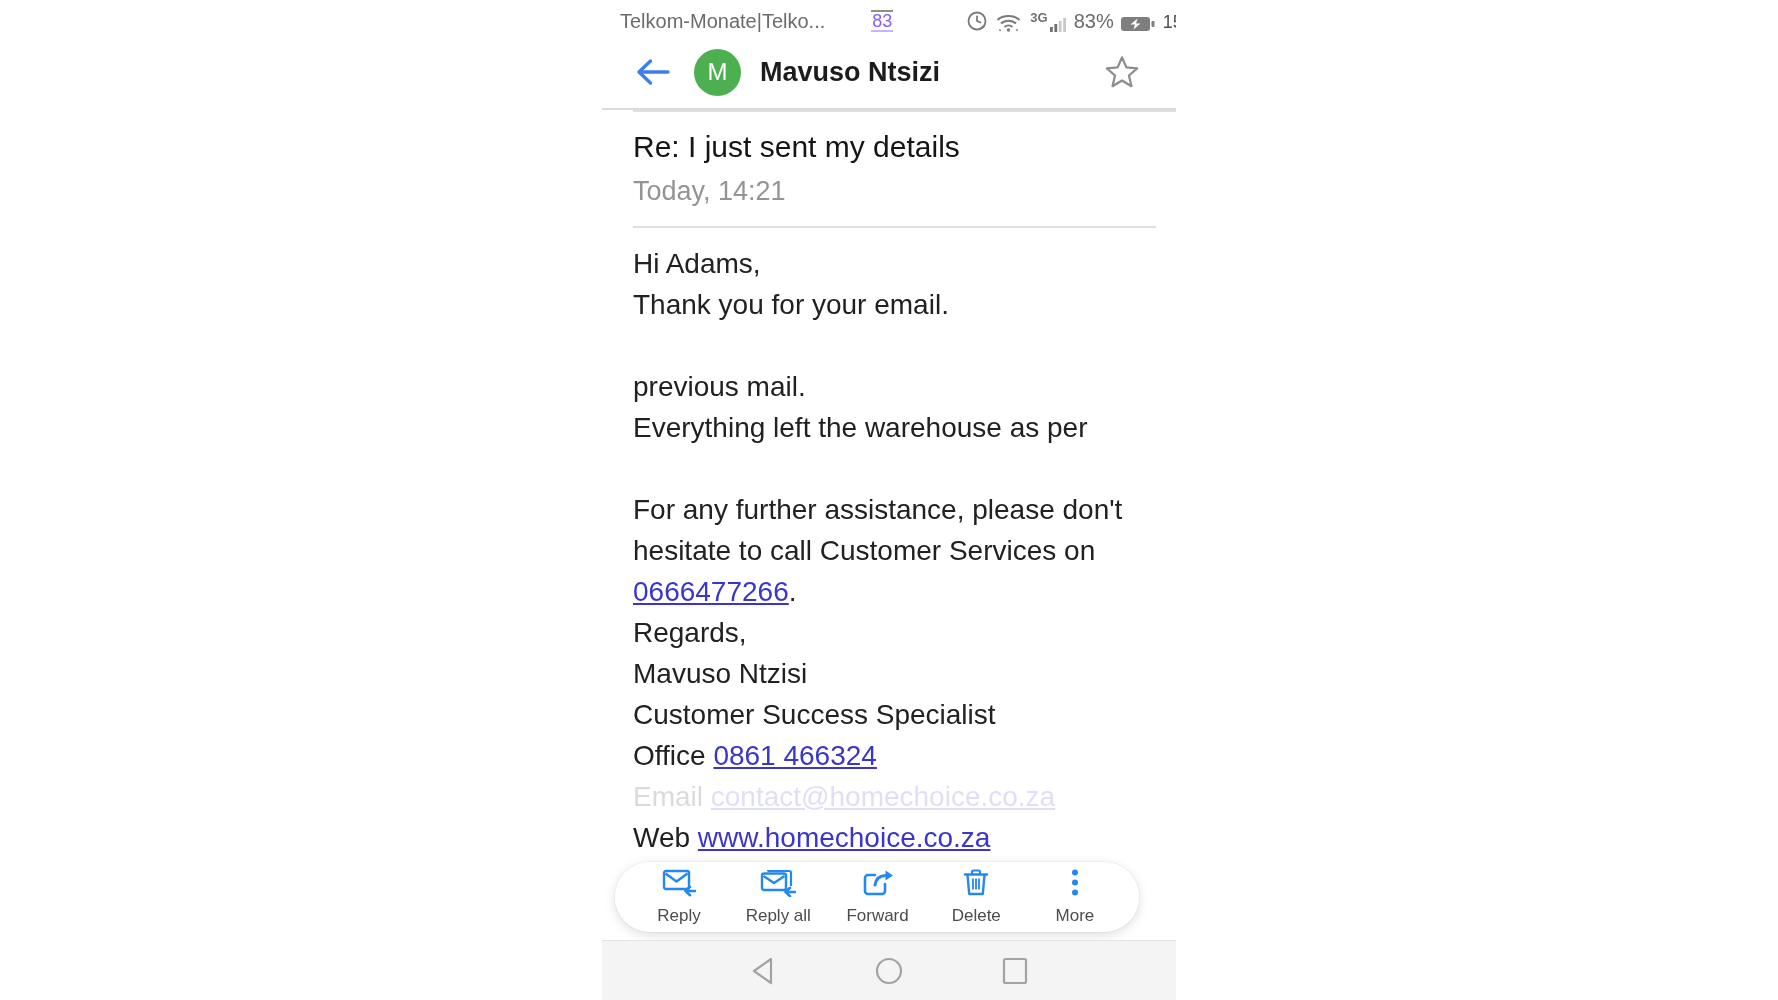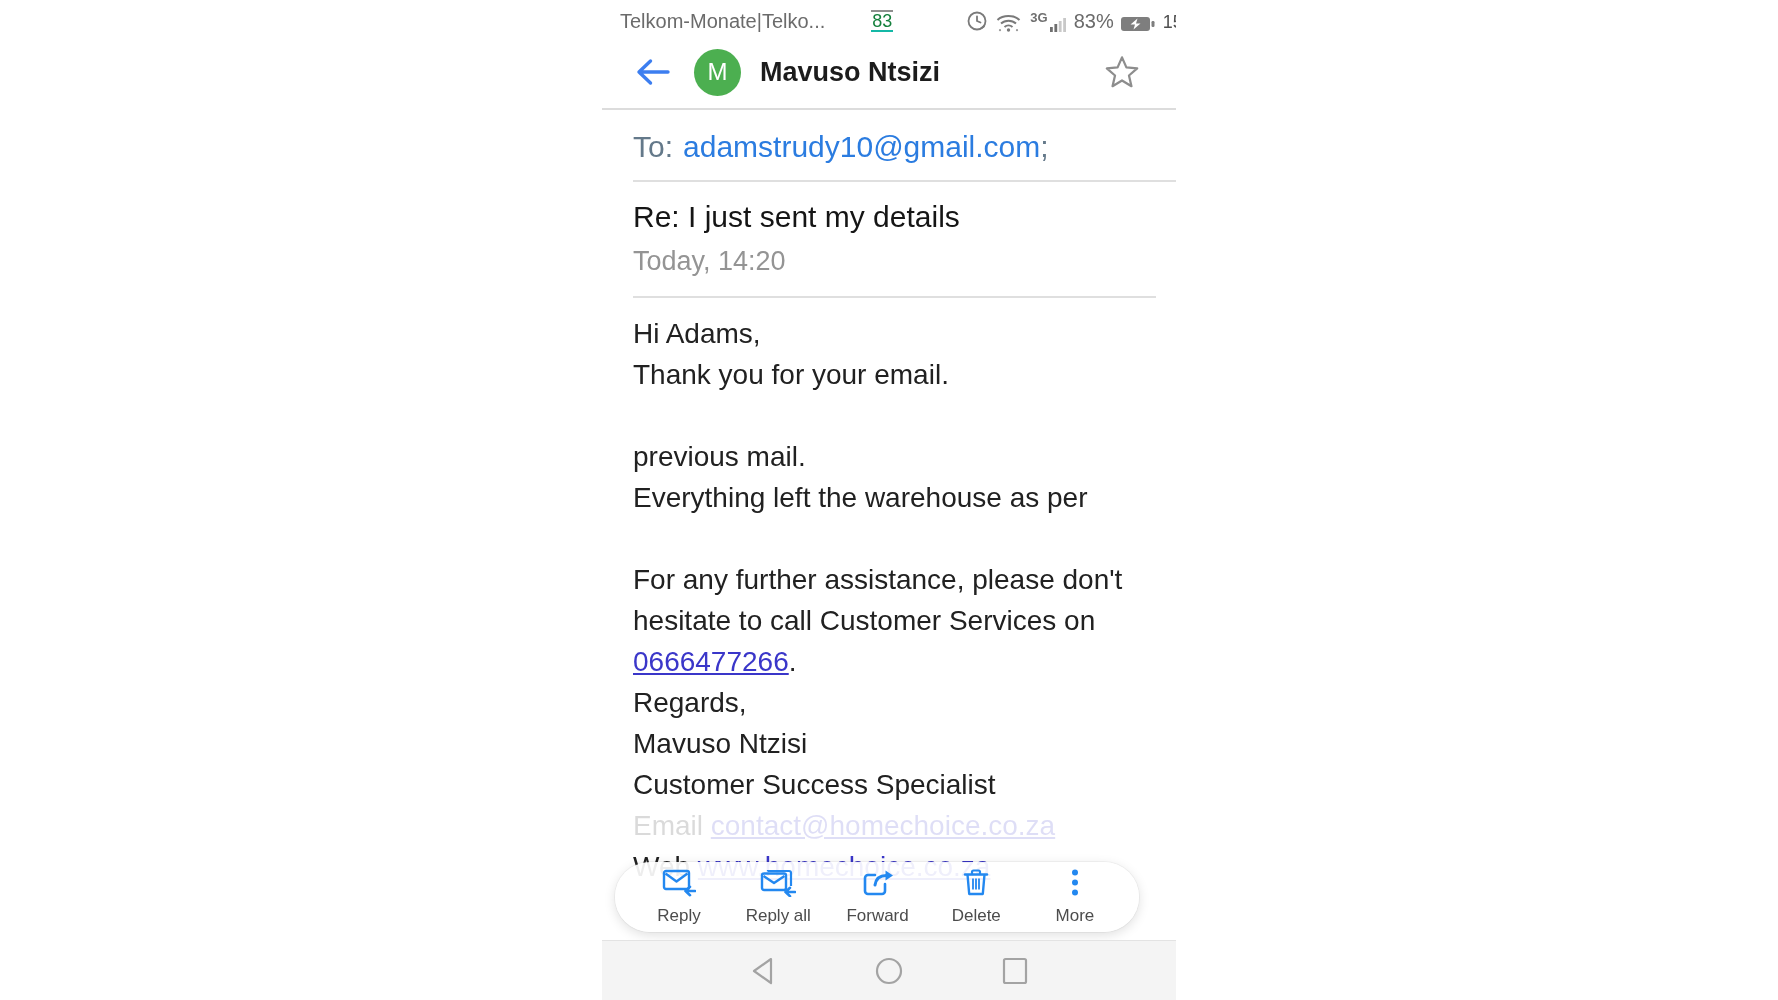--- a/index.html
+++ b/index.html
@@ -14,22 +14,22 @@
     margin:0 auto; background:#ffffff; overflow:hidden;
   }
 
   
   .status-bar {
     height:36px; display:flex; align-items:center;
     padding:6px 4px 0 18px; color:#6e6e6e;gap:36px;
   }
   .carrier { font-size:20px; color:#6b6b6b; white-space:nowrap; }
   .sim-badge {
-    margin-left:10px; font-size:18px; color:#15803d; line-height:1.05;
-    border-top:2px solid #8f8f8f; border-bottom:2px solid #14b8a6; padding:0 1px;
+    margin-left:10px; font-size:18px; color:#8b5cf6; line-height:1.05;
+    border-top:2px solid #8f8f8f; border-bottom:2px solid #c4b5fd; padding:0 1px;
   }
   .sb-spacer { flex:1; }
   .sb-right { display:flex; align-items:flex-end; gap:6px; }
   .net-label { font-size:13px; color:#6f6f6f; align-self:flex-start; margin:1px -4px 0 2px; font-weight:bold; }
   .batt-pct { font-size:20px; color:#6b6b6b; }
   .sb-time { font-size:18px; color:#4f4f4f; margin-left:2px; }
 
   
   .app-header {
     height:74px; display:flex; align-items:center;
@@ -141,46 +141,42 @@
     <div class="avatar">
       <span>M</span>
     </div>
     <span class="sender-name">Mavuso Ntsizi</span>
     <span class="hd-spacer"></span>
     <svg class="star-btn" viewBox="0 0 32 32">
       <path d="M16 3 L19.9 11.9 29.5 12.8 22.2 19.1 24.4 28.6 16 23.5 7.6 28.6 9.8 19.1 2.5 12.8 12.1 11.9 Z" fill="none" stroke="#8d8d8d" stroke-width="2" stroke-linejoin="round"></path>
     </svg>
   </div>
 
-  <div class="to-row">
-    <span class="to-label">To:</span>
-    <span class="to-address">adamstrudy10@gmail.com</span>
-    <span class="to-sep">;</span>
-  </div>
   <div class="divider-inset"></div>
 
   <div class="subject-block">
     <div class="subject-line">Re: I just sent my details</div>
-    <div class="date-line">Today, 14:20</div>
+    <div class="date-line">Today, 14:21</div>
     <div class="divider-inset"></div>
   </div>
 
   <div class="email-body">
       <div class="body-line"><span>Hi Adams,</span></div>
       <div class="body-line"><span>Thank you for your email.</span></div>
       <div class="body-line blank"></div>
       <div class="body-line"><span>previous mail.</span></div>
       <div class="body-line"><span>Everything left the warehouse as per</span></div>
       <div class="body-line blank"></div>
       <div class="body-line"><span>For any further assistance, please don't</span></div>
       <div class="body-line"><span>hesitate to call Customer Services on</span></div>
       <div class="body-line"><span class="body-link">0666477266</span><span>.</span></div>
       <div class="body-line"><span>Regards,</span></div>
       <div class="body-line"><span>Mavuso Ntzisi</span></div>
       <div class="body-line"><span>Customer Success Specialist</span></div>
+      <div class="body-line"><span>Office </span><span class="body-link">0861 466324</span></div>
       <div class="body-line faint"><span>Email </span><span class="body-link">contact@homechoice.co.za</span></div>
       <div class="body-line"><span>Web </span><span class="body-link">www.homechoice.co.za</span></div>
     </div>
 
   <div class="action-pill">
     <div class="pill-btn">
       <svg width="34" height="29" viewBox="0 0 34 29">
         <rect x="2" y="3" width="25" height="18" rx="2" fill="none" stroke="#2388f0" stroke-width="2.4"></rect>
         <path d="M3.5 5.5 L14.5 13.5 L25.5 5.5" fill="none" stroke="#2388f0" stroke-width="2.4" stroke-linejoin="round"></path>
         <path d="M33 23 H23.5 M23.5 23 L28 18.8 M23.5 23 L28 27.2" fill="none" stroke="#2388f0" stroke-width="2.6" stroke-linecap="round" stroke-linejoin="round"></path>

